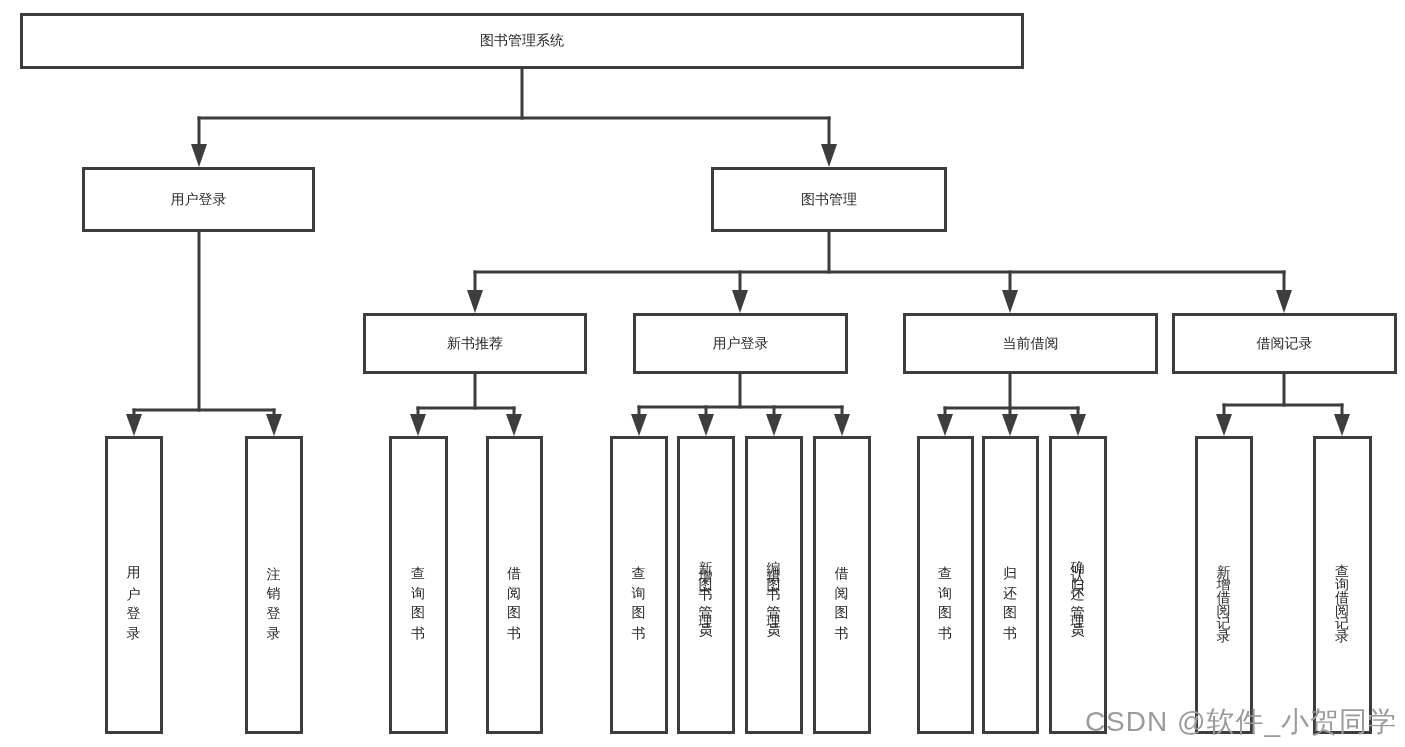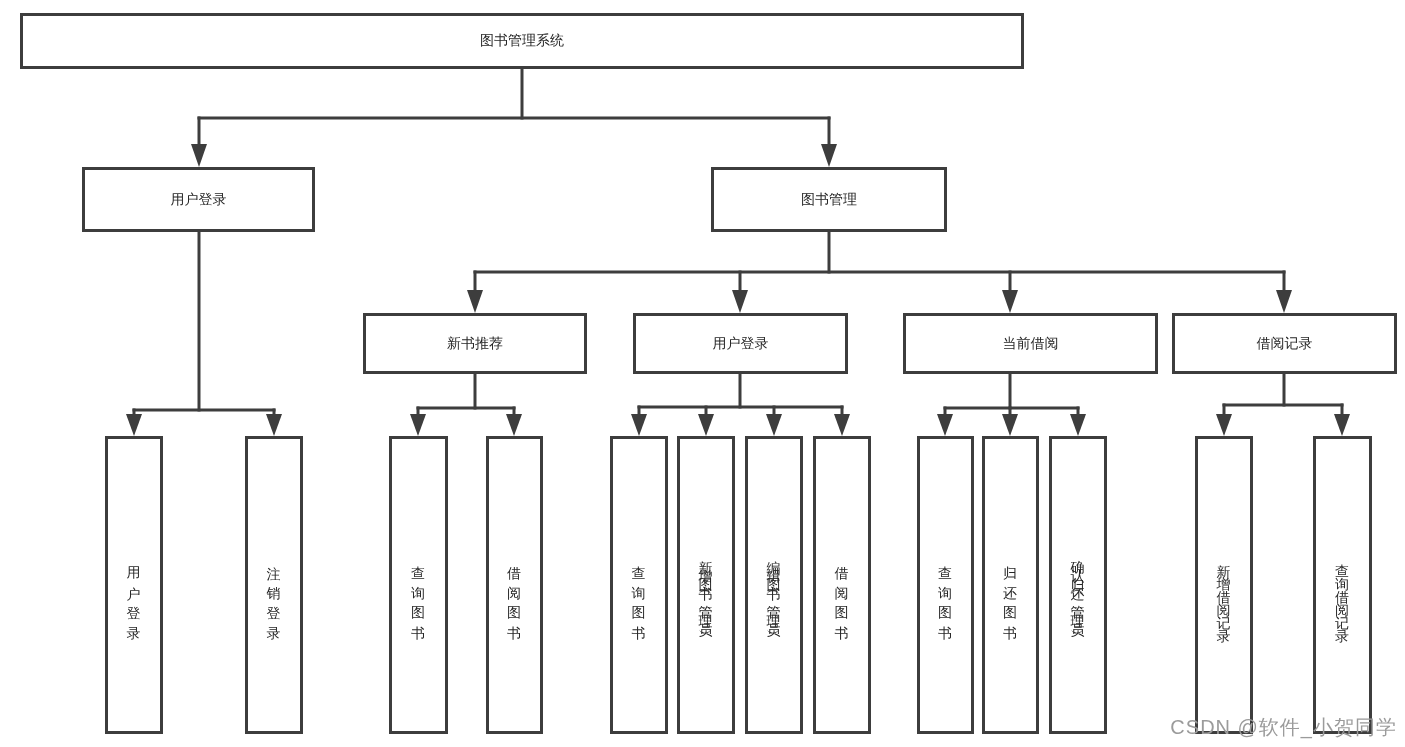--- a/index.html
+++ b/index.html
@@ -32,21 +32,21 @@
     letter-spacing:20px;
     margin-bottom:-20px; 
   }
   .vtext.sp6{letter-spacing:13px;margin-bottom:-13px;}
   .vtext.sp9{letter-spacing:9px;margin-bottom:-9px;}
   #watermark{
     position:absolute;
     right:8px;bottom:6px;
     z-index:3;
     color:#9b9b9b;
-    font-size:20px;
+    font-size:28px;
     letter-spacing:1px;
   }
 </style>
 </head>
 <body>
 
 <div id="canvas">
 
   <svg id="wires" width="1405" height="747" viewBox="0 0 1405 747">
     <g stroke="#3d3d3d" stroke-width="3" fill="none" stroke-linecap="square">

